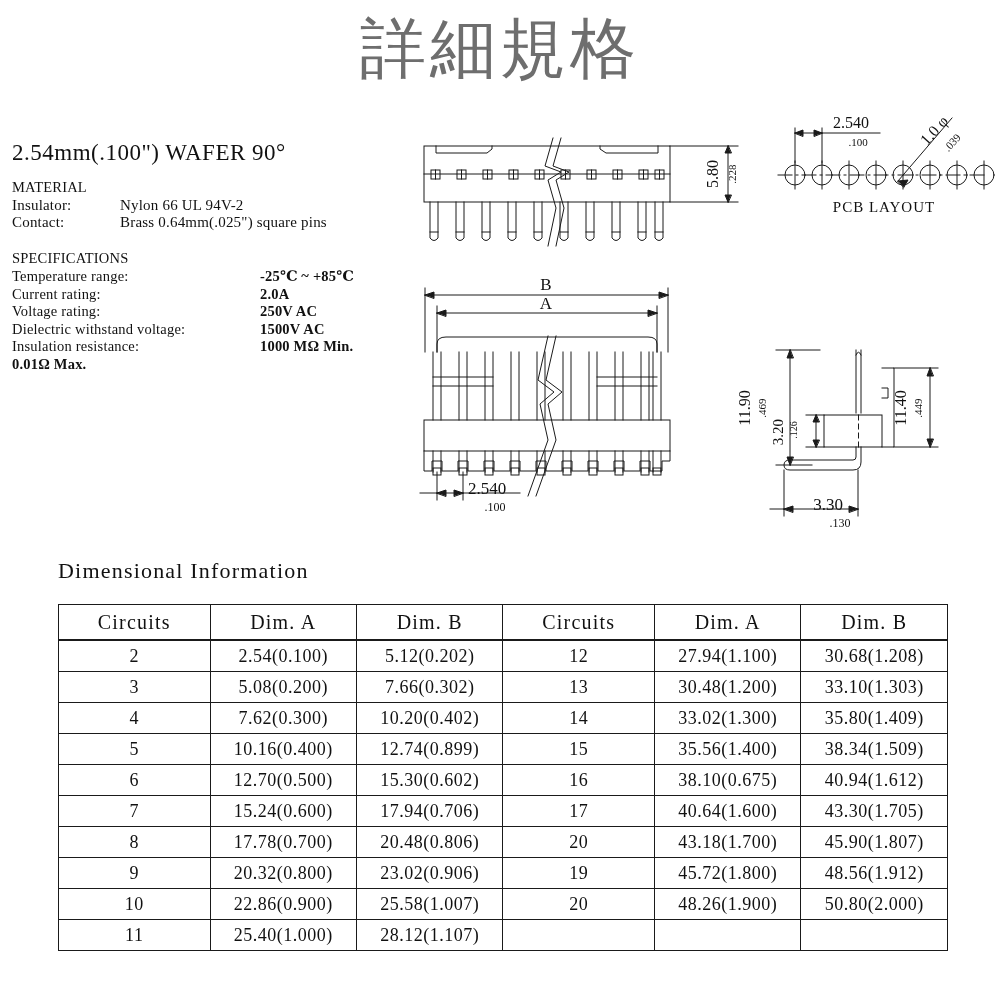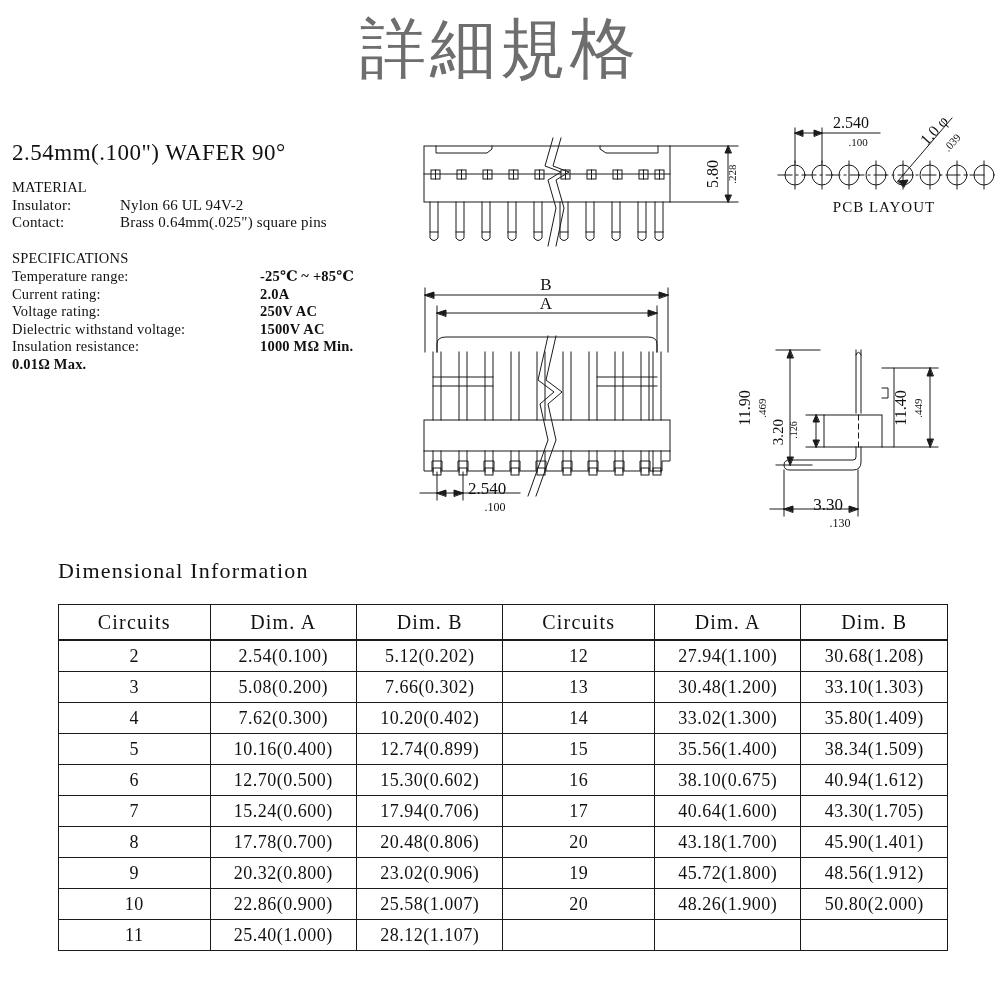--- a/index.html
+++ b/index.html
@@ -497,21 +497,21 @@
           <td>17</td>
           <td>40.64(1.600)</td>
           <td>43.30(1.705)</td>
         </tr>
         <tr>
           <td>8</td>
           <td>17.78(0.700)</td>
           <td>20.48(0.806)</td>
           <td>20</td>
           <td>43.18(1.700)</td>
-          <td>45.90(1.401)</td>
+          <td>45.90(1.807)</td>
         </tr>
         <tr>
           <td>9</td>
           <td>20.32(0.800)</td>
           <td>23.02(0.906)</td>
           <td>19</td>
           <td>45.72(1.800)</td>
           <td>48.56(1.912)</td>
         </tr>
         <tr>

